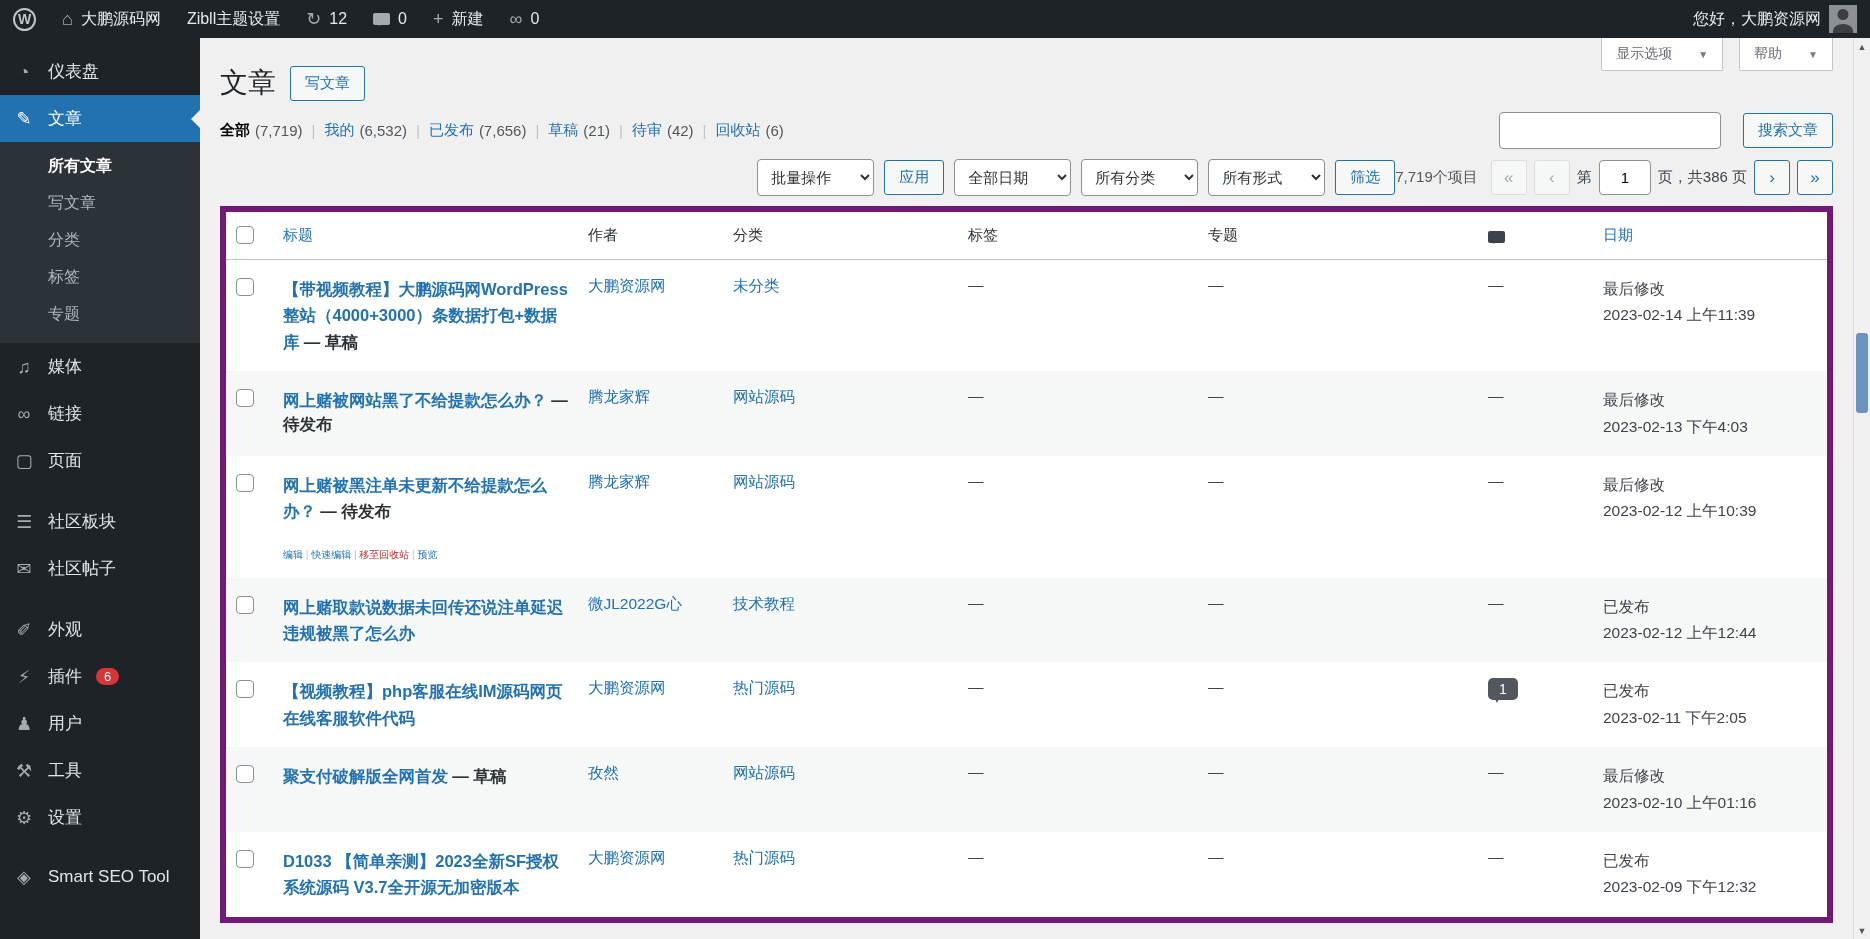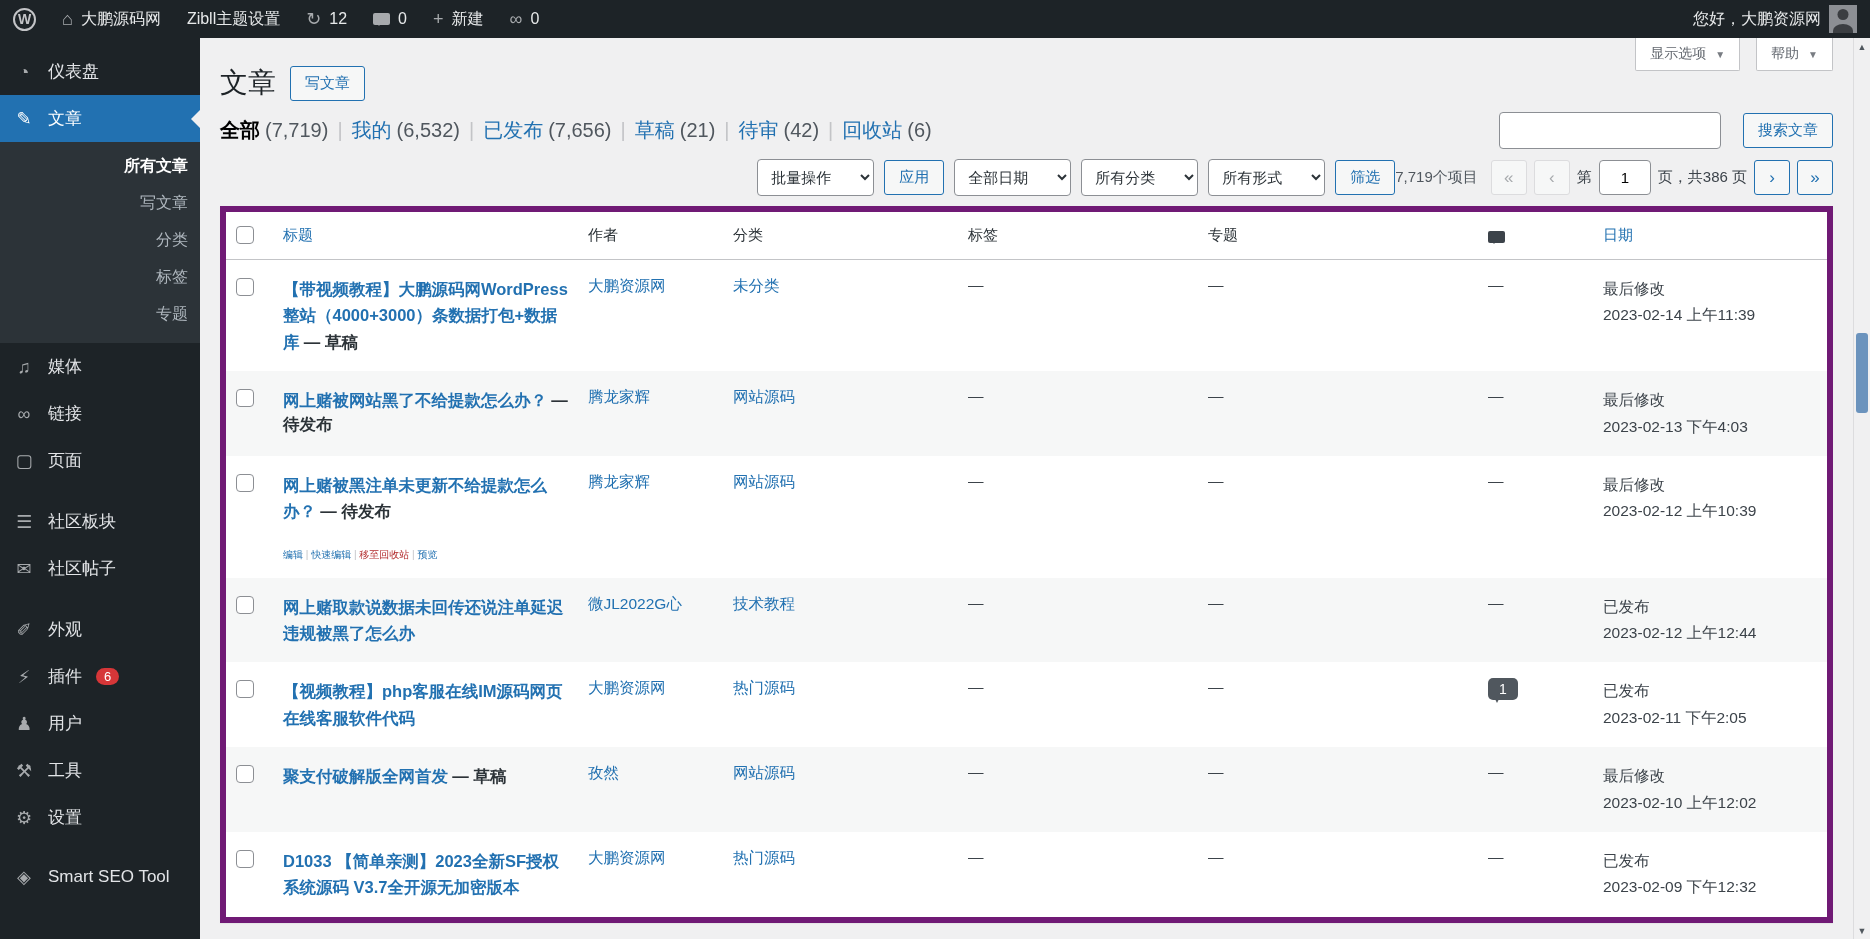--- a/index.html
+++ b/index.html
@@ -28,40 +28,40 @@
 
   
   .sidebar { position:fixed; top:38px; left:0; bottom:0; width:200px; background:#1d2327; z-index:90; font-size:17px; overflow:hidden; }
   .menu { list-style:none; padding-top:10px; }
   .menu-item { display:flex; align-items:center; gap:12px; padding:12px 12px; color:#e2e4e7; cursor:pointer; position:relative; }
   .menu-item .mi { width:24px; text-align:center; color:#a7aaad; font-size:18px; flex:none; line-height:1; }
   .menu-item.active { background:#2271b1; color:#fff; }
   .menu-item.active .mi { color:#fff; }
   .menu-item.active::after { content:''; position:absolute; right:0; top:50%; margin-top:-9px; border:9px solid transparent; border-right-color:#f0f0f1; }
   .menu-gap { margin-top:14px; }
-  .submenu { list-style:none; background:#2c3338; padding:6px 0 10px;text-align:right; }
+  .submenu { list-style:none; background:#2c3338; padding:6px 0 10px; }
   .submenu li { padding:8px 12px 8px 48px; color:#aeb6bd; font-size:16px; cursor:pointer; }
   .submenu li.current { color:#fff; font-weight:bold; }
   .badge { background:#d63638; color:#fff; border-radius:10px; padding:1px 8px; font-size:13px; margin-left:2px; }
 
   
   .screen-meta { position:fixed; top:38px; right:37px; display:flex; gap:16px; z-index:80; }
   .meta-tab { background:#fff; border:1px solid #c3c4c7; border-top:none; padding:7px 14px; font-size:14px; color:#646970;
-    border-radius:0 0 2px 2px; cursor:pointer; display:flex; gap:9px; align-items:center; }
+    border-radius:0 0 2px 2px; cursor:pointer; display:flex; gap:26px; align-items:center; }
   .caret { font-size:10px; color:#787c82; }
 
   
   .main { margin-left:200px; padding:58px 37px 20px 20px; }
   .page-header { display:flex; align-items:center; gap:14px; margin:6px 0 10px; }
   h1 { font-size:28px; font-weight:400; color:#1d2327; }
   .btn { background:#f6f7f7; border:1px solid #2271b1; color:#2271b1; border-radius:3px; padding:7px 14px;
     font-size:15px; cursor:pointer; font-family:inherit; white-space:nowrap; }
 
   .views-row { display:flex; justify-content:space-between; align-items:center; margin:8px 0 10px; }
-  .subsubsub { list-style:none; display:flex; font-size:20px; }
+  .subsubsub { list-style:none; display:flex; font-size:15px; }
   .subsubsub li { display:flex; align-items:center; }
   .subsubsub li + li::before { content:'|'; color:#c3c4c7; margin:0 9px; }
   .subsubsub .view-label { color:#2271b1; }
   .subsubsub li.current .view-label { color:#000; font-weight:600; cursor:default; }
   .subsubsub .count { color:#50575e; margin-left:5px; }
   .search-box { display:flex; gap:22px; align-items:center; }
   .search-input { width:222px; height:37px; border:1px solid #8c8f94; border-radius:4px; padding:0 9px; font-size:15px; background:#fff; }
 
   .tablenav { display:flex; justify-content:flex-end; align-items:center; margin:4px 0 10px; }
   .bulk { display:flex; gap:10px; align-items:center; }
@@ -420,21 +420,21 @@
     <td><a class="cell-link">孜然</a></td>
     <td><a class="cell-link">网站源码</a></td>
     <td><span class="dash">—</span></td>
     <td><span class="dash">—</span></td>
     <td>
       
       <span class="dash">—</span>
     </td>
     <td class="date-cell">
       <span>最后修改</span><br>
-      <span>2023-02-10 上午12:02</span>
+      <span>2023-02-10 上午01:16</span>
     </td>
   </tr>
 
   <tr>
     <td><input type="checkbox" style=""></td>
     <td class="title-cell">
       <a class="post-title">D1033 【简单亲测】2023全新SF授权系统源码 V3.7全开源无加密版本</a>
       
       
     </td>

